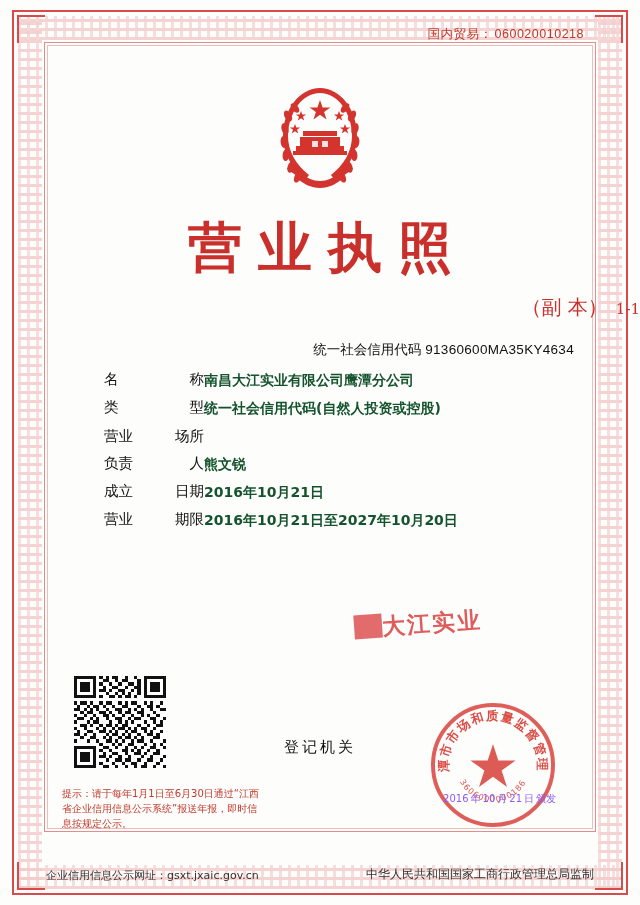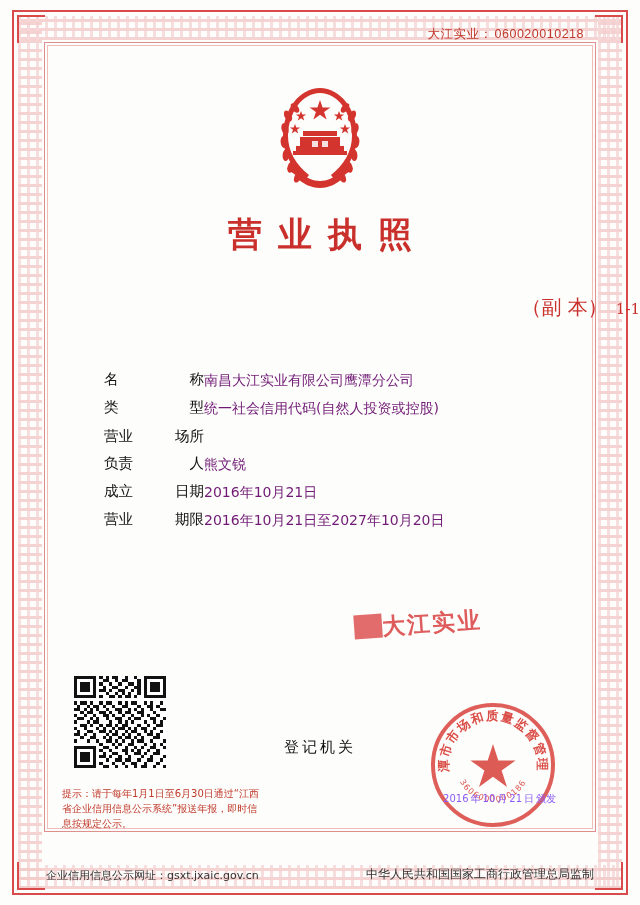--- a/index.html
+++ b/index.html
@@ -80,21 +80,21 @@
     transform: translateX(-50%);
     width: 120px; height: 120px;
   }
 
   
   .title {
     position: absolute;
     left: 0; right: 0; top: 212px;
     text-align: center;
     font-family: "DejaVu Serif", "Liberation Serif", serif;
-    font-size: 34px;
+    font-size: 54px;
     font-weight: bold;
     color: #c9302c;
     letter-spacing: 16px;
     text-indent: 16px;
   }
   .subtitle {
     position: absolute;
     left: 0; right: 0; top: 294px;
     text-align: right;
     font-size: 20px;
@@ -134,23 +134,24 @@
     font-size: 14.5px;
     color: #111;
     display: flex;
     justify-content: space-between;
     font-family: "DejaVu Sans", sans-serif;
   }
   .f-label span { display: inline-block; }
   .f-value {
     flex: 1;
     font-size: 14px;
-    color: #701a75;
+    color: #14532d;
     line-height: 1.45;
     font-family: "DejaVu Sans", sans-serif;
+    font-weight: bold;
   }
   .f-value.small {
     font-size: 12.3px;
     line-height: 1.42;
   }
 
   
   .company-stamp {
     position: absolute;
     left: 352px; top: 600px;
@@ -249,21 +250,21 @@
   <div class="band band-right"></div>
   <div class="frame-outer"></div>
   <div class="corner c-tl"></div>
   <div class="corner c-tr"></div>
   <div class="corner c-bl"></div>
   <div class="corner c-br"></div>
   <div class="frame-inner"></div>
   <div class="frame-inner2"></div>
 
   <div class="cert-no">
-    <span class="label">大江实业：</span><span class="value">060020010218</span>
+    <span class="label">国内贸易：</span><span class="value">060020010218</span>
   </div>
 
   <div class="emblem">
     <svg viewBox="0 0 120 120" width="120" height="120" aria-hidden="true">
       <g fill="#d4342e">
 
         <path d="M60 8c-10 0-20 6-26 14-7 9-11 21-11 34 0 17 9 33 23 43l3-4C36 85 28 71 28 56c0-12 4-23 10-31 5-7 13-12 22-12z"></path>
         <path d="M60 8c10 0 20 6 26 14 7 9 11 21 11 34 0 17-9 33-23 43l-3-4C84 85 92 71 92 56c0-12-4-23-10-31-5-7-13-12-22-12z"></path>
         <g>
           <ellipse cx="28" cy="36" rx="3.4" ry="6" transform="rotate(-28 28 36)"></ellipse>
@@ -301,20 +302,23 @@
         <polygon points="85,44 86.3,47.6 90.1,47.6 87,49.8 88.2,53.4 85,51.2 81.8,53.4 83,49.8 79.9,47.6 83.7,47.6"></polygon>
       </g>
     </svg>
   </div>
 
   <div class="title">营业执照</div>
   <div class="subtitle">
     <span>（副 本）</span><span class="num">1-1</span>
   </div>
 
+  <div class="credit-code">
+    <span>统一社会信用代码</span><span class="code">91360600MA35KY4634</span>
+  </div>
 
   <div class="fields">
 
     <div class="field">
       <div class="f-label">
         <span>名</span>
         <span>称</span>
       </div>
       <div class="f-value">南昌大江实业有限公司鹰潭分公司</div>
     </div>

